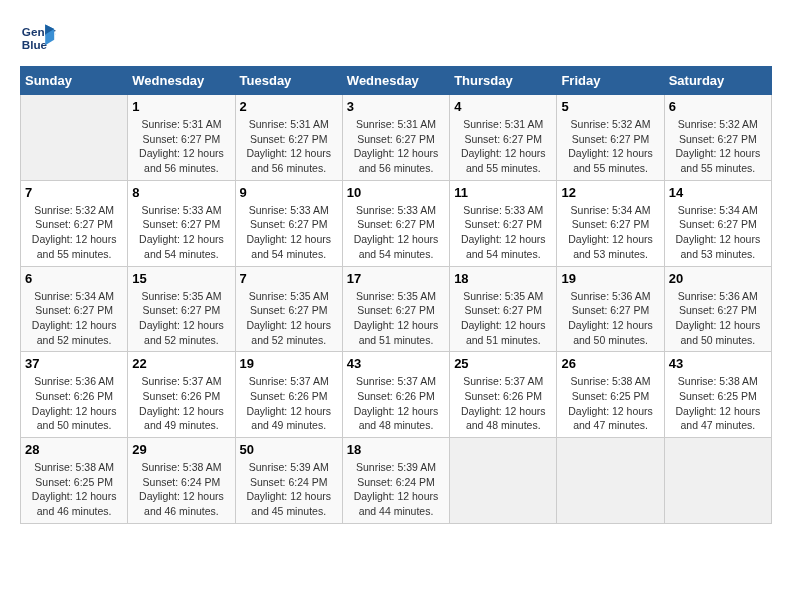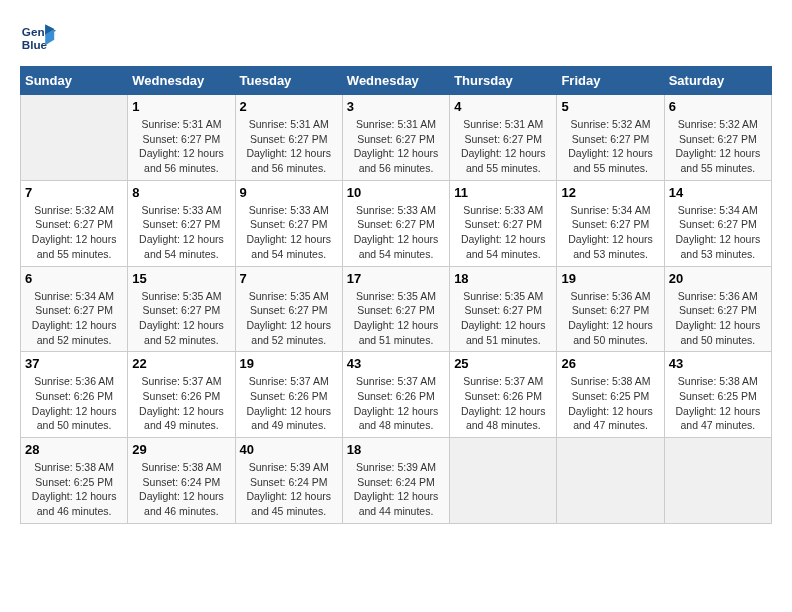--- a/index.html
+++ b/index.html
@@ -324,21 +324,21 @@
 and 46 minutes.</div>
         </td>
         <td>
           <span class="day-number">29</span>
           <div class="day-info" style="white-space: pre-line;">Sunrise: 5:38 AM
 Sunset: 6:24 PM
 Daylight: 12 hours
 and 46 minutes.</div>
         </td>
         <td>
-          <span class="day-number">40</span>
+          <span class="day-number">50</span>
           <div class="day-info" style="white-space: pre-line;">Sunrise: 5:39 AM
 Sunset: 6:24 PM
 Daylight: 12 hours
 and 45 minutes.</div>
         </td>
         <td>
           <span class="day-number">18</span>
           <div class="day-info" style="white-space: pre-line;">Sunrise: 5:39 AM
 Sunset: 6:24 PM
 Daylight: 12 hours

